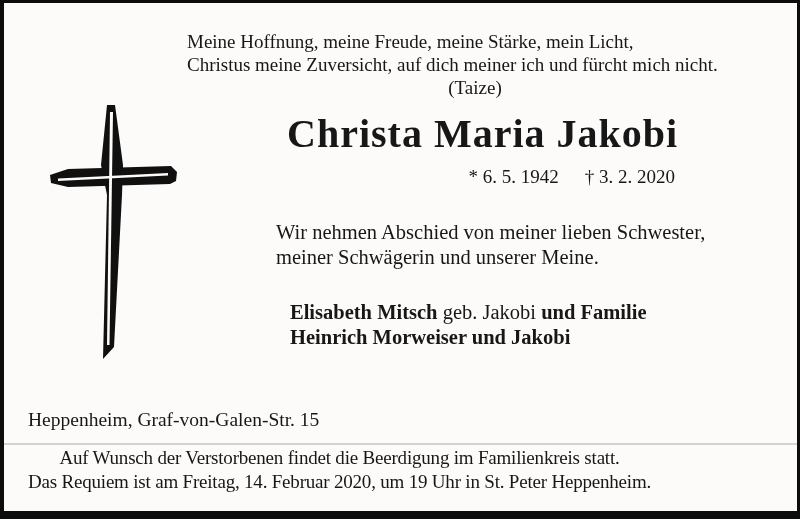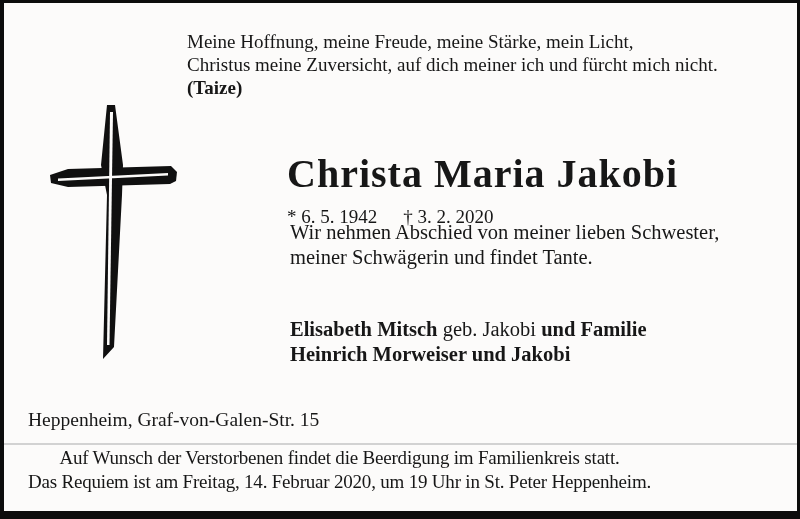--- a/index.html
+++ b/index.html
@@ -25,70 +25,68 @@
   .quote {
     position: absolute;
     left: 183px;
     top: 27px;
     width: 576px;
     font-size: 19px;
     line-height: 23px;
     text-align: left;
   }
   .quote .attribution {
-    text-align: left;
-    font-weight: bold;
+    text-align: center;
   }
 
   
   .cross-wrap {
     position: absolute;
     left: 42px;
     top: 96px;
     width: 133px;
     height: 264px;
   }
 
   
   .name-block {
     position: absolute;
     left: 283px;
     top: 111px;
     width: 388px;
-    text-align: left;
-    margin-top: 40px;
+    text-align: right;
   }
   .deceased-name {
     font-size: 40px;
     line-height: 1;
     font-weight: bold;
     letter-spacing: 1px;
     white-space: nowrap;
   }
   .dates {
     margin-top: 12px;
     font-size: 19px;
     white-space: nowrap;
   }
   .dates .birth { margin-right: 26px; }
 
   
   .farewell {
     position: absolute;
-    left: 286px;
+    left: 272px;
     top: 217px;
     font-size: 20.5px;
     line-height: 25px;
   }
 
   
   .mourners {
     position: absolute;
     left: 286px;
-    top: 314px;
+    top: 297px;
     font-size: 20.5px;
     line-height: 25px;
     font-weight: bold;
   }
   .mourners .regular { font-weight: normal; }
 
   
   .address {
     position: absolute;
     left: 24px;
@@ -143,21 +141,21 @@
 
   <div class="name-block">
     <div class="deceased-name">Christa Maria Jakobi</div>
     <div class="dates">
       <span class="birth">* 6. 5. 1942</span><span>† 3. 2. 2020</span>
     </div>
   </div>
 
   <div class="farewell">
     <div>Wir nehmen Abschied von meiner lieben Schwester,</div>
-    <div>meiner Schwägerin und findet Tante.</div>
+    <div>meiner Schwägerin und unserer Meine.</div>
   </div>
 
   <div class="mourners">
     <div>
       <span>Elisabeth Mitsch</span>
       <span class="regular">geb. Jakobi</span>
       <span>und Familie</span>
     </div>
     <div>Heinrich Morweiser und Jakobi</div>
   </div>

